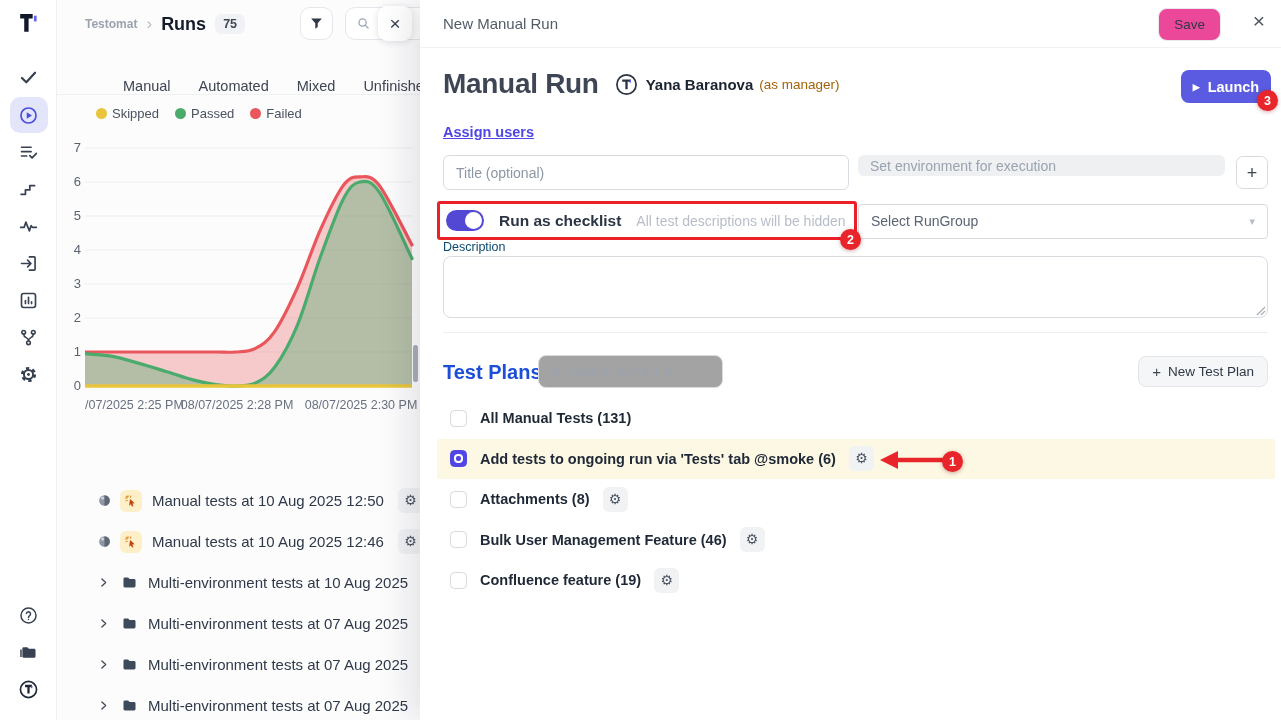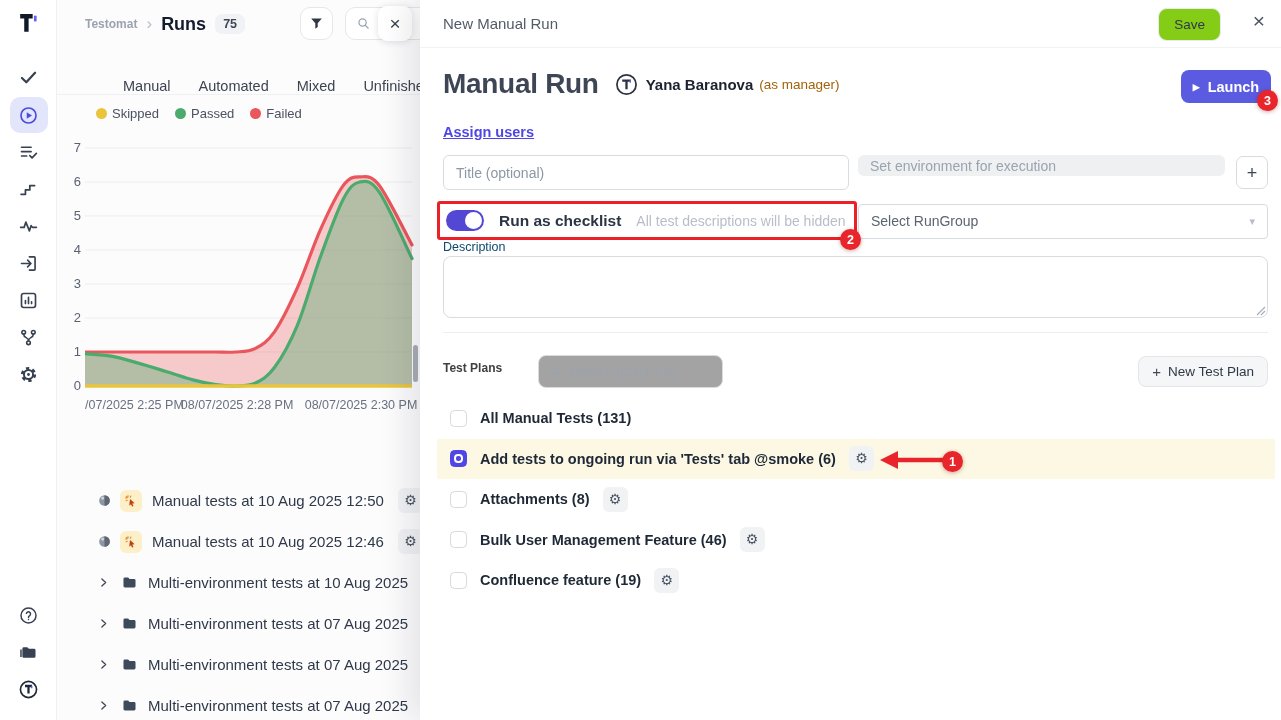--- a/index.html
+++ b/index.html
@@ -78,21 +78,21 @@
 
   
   .scroll-thumb { position:absolute; left:413px; top:345px; width:5px; height:37px;
                   background:#a9aeb6; border-radius:3px; z-index:3; }
 
   
   .modal { position:absolute; left:420px; top:0; width:861px; height:720px; background:#fff;
            box-shadow:-12px 0 30px rgba(20,24,40,.10); z-index:5; }
   .m-header { position:relative; height:48px; border-bottom:1px solid #f1f2f4; }
   .m-title { position:absolute; left:23px; top:15px; font-size:15px; color:#525b68; }
-  .save-btn { position:absolute; right:60px; top:8px; background:#84cc16; border:1px solid #e8eaed;
+  .save-btn { position:absolute; right:60px; top:8px; background:#ec4899; border:1px solid #e8eaed;
               border-radius:9px; padding:8px 15px; font-size:13.5px; color:#2f3847; }
   .close-btn { position:absolute; right:16px; top:10px; background:none; border:none;
                font-size:21px; color:#4b5563; line-height:1; }
 
   .heading-row { position:absolute; left:23px; top:68px; display:flex; align-items:center; }
   .run-heading { font-size:28px; font-weight:800; color:#3e4555; letter-spacing:-.3px; }
   .avatar { width:23px; height:23px; margin-left:16px; }
   .mgr-name { font-size:15px; font-weight:700; color:#1b2330; margin-left:8px; }
   .mgr-role { font-size:13.5px; color:#a16207; margin-left:6px; }
   .launch-btn { position:absolute; right:10px; top:70px; width:90px; height:33px;
@@ -132,21 +132,21 @@
   .rungroup .caret { position:absolute; right:12px; top:0; color:#b6bdc9; font-size:11px; }
 
   .desc-label { position:absolute; left:23px; top:240px; font-size:12.5px; color:#0c4a6e; }
   .desc-area { position:absolute; left:23px; top:256px; width:825px; height:62px;
                border:1px solid #d8dce1; border-radius:8px; resize:none; padding:8px 12px;
                font-size:14px; }
   .resize-glyph { position:absolute; left:836px; top:306px; width:10px; height:10px; pointer-events:none; }
 
   .divider { position:absolute; left:23px; top:332px; width:825px; height:1px; background:#eceef0; }
 
-  .tp-title { position:absolute; left:23px; top:361px; font-size:12px; font-weight:700; color:#404040; }
+  .tp-title { position:absolute; left:23px; top:361px; font-size:20px; font-weight:700; color:#1d4ed8; }
   .tp-search { position:absolute; left:118px; top:355px; width:185px; height:33px;
                border:1px solid #d8dce1; border-radius:8px; background:#a3a3a3;
                display:flex; align-items:center; padding-left:10px; gap:7px; }
   .tp-search svg { width:14px; height:14px; }
   .tp-search input { border:none; width:140px; font-size:13.5px; background:transparent; }
   .tp-search input::placeholder { color:#9aa3b0; }
   .newplan-btn { position:absolute; right:13px; top:356px; height:31px; background:#f5f6f7;
                  border:1px solid #e3e5e9; border-radius:8px; padding:0 13px;
                  font-size:13.5px; color:#2f3847; display:flex; align-items:center; gap:7px; }
   .newplan-btn .plus { font-size:15px; color:#3f4654; }

